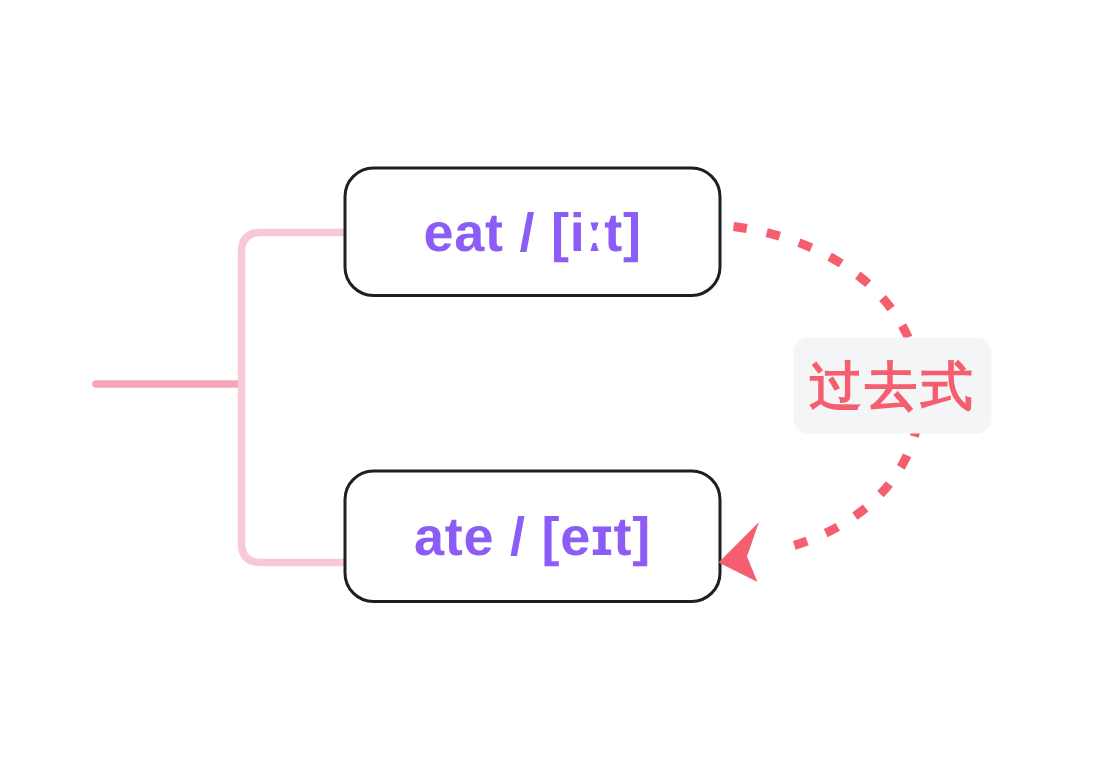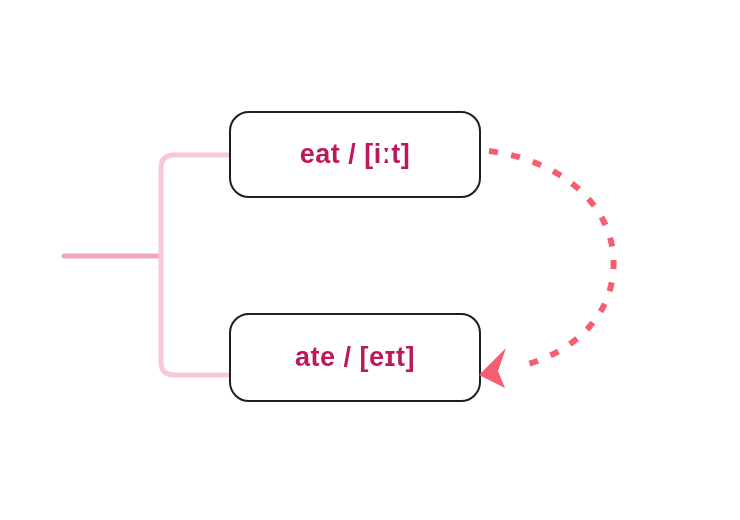--- a/index.html
+++ b/index.html
@@ -43,22 +43,22 @@
   }
   .node-eat {
     left: 229px; top: 111px;
     width: 252px; height: 87px;
   }
   .node-ate {
     left: 229px; top: 313px;
     width: 252px; height: 89px;
   }
   .node-label {
-    color: #be185d;
-    font-size: 27px;
+    color: #8b5cf6;
+    font-size: 36px;
     font-weight: 600;
     letter-spacing: 0.5px;
     white-space: nowrap;
   }
   .edge-label {
     position: absolute;
     left: 529px; top: 225px;
     width: 132px; height: 64px;
     background: #f4f5f7;
     border-radius: 10px;
@@ -91,14 +91,17 @@
 
   <div class="node node-ate">
     <span class="node-label">ate / [eɪt]</span>
   </div>
 
   <svg class="layer layer-arc" viewBox="0 0 740 520">
     <path d="M 489 151 C 552 159 606 196 613 252 C 619 312 576 352 521 366" fill="none" stroke-width="6" stroke-linecap="butt" stroke-dasharray="9 13.5" stroke="#F55E6E"></path>
     <polygon points="479,375 506,348 498,371 505,388" fill="#F55E6E"></polygon>
   </svg>
 
+  <div class="edge-label">
+    <span class="edge-label-text">过去式</span>
+  </div>
 
 </div>
 
 </body></html>

